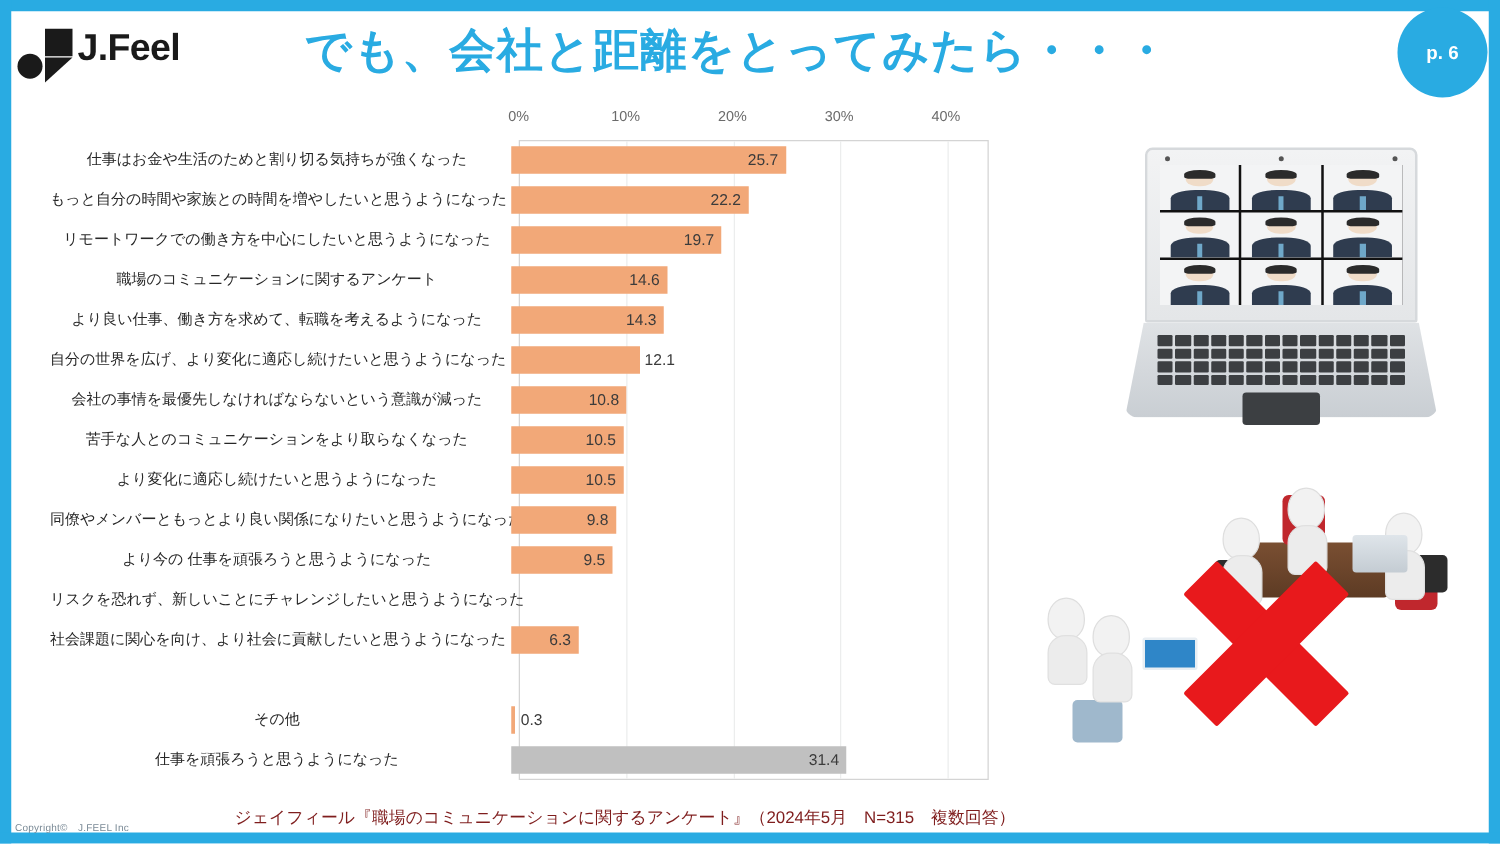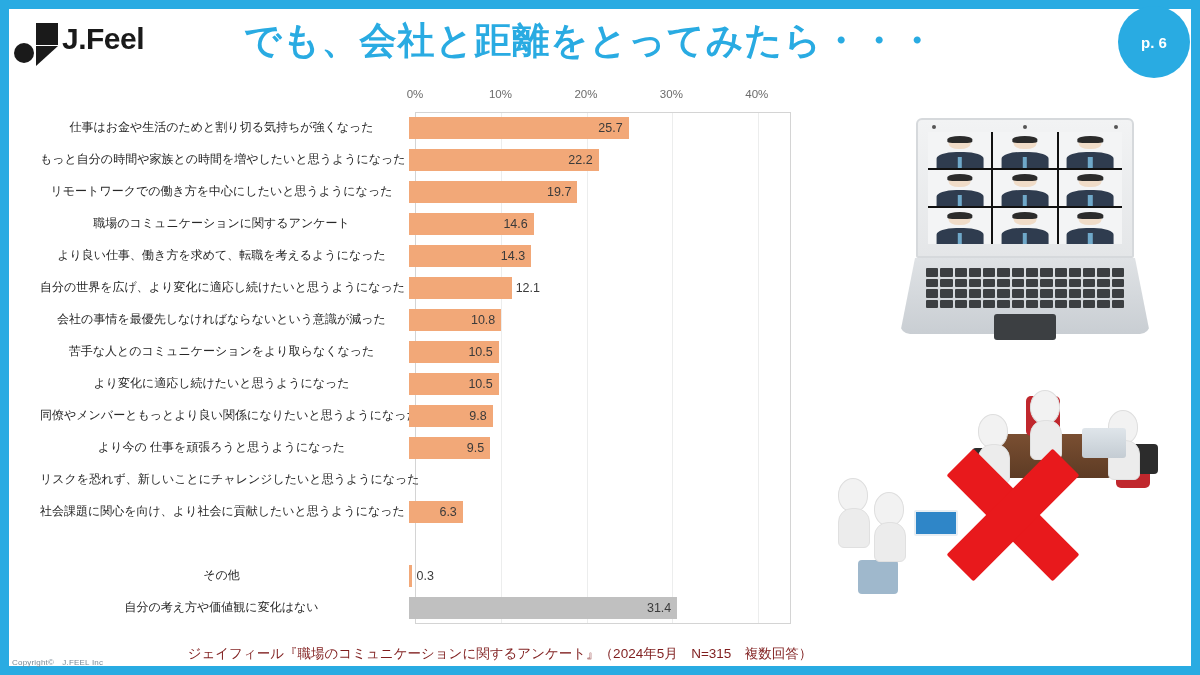--- a/index.html
+++ b/index.html
@@ -297,21 +297,21 @@
           </div>
         </div>
         <div class="row" style="top: 448px; height: 32px;">
           <div class="cat-label">その他</div>
           <div class="bar-zone">
             <div class="bar" style="width: 2.56364px;"></div>
             <div class="bar-value outside" style="left: 2.56364px;">0.3</div>
           </div>
         </div>
         <div class="row" style="top: 480px; height: 32px;">
-          <div class="cat-label">自分の考え方や価値観に変化はない</div>
+          <div class="cat-label">仕事を頑張ろうと思うようになった</div>
           <div class="bar-zone">
             <div class="bar gray" style="width: 268.327px;"></div>
             <div class="bar-value inside" style="left: 0px; width: 268.327px;">31.4</div>
           </div>
         </div>
       </div>
   </div>
 
   <div class="source-note">ジェイフィール『職場のコミュニケーションに関するアンケート』（2024年5月　N=315　複数回答）</div>
   <div class="copyright">Copyright©　J.FEEL Inc</div>

